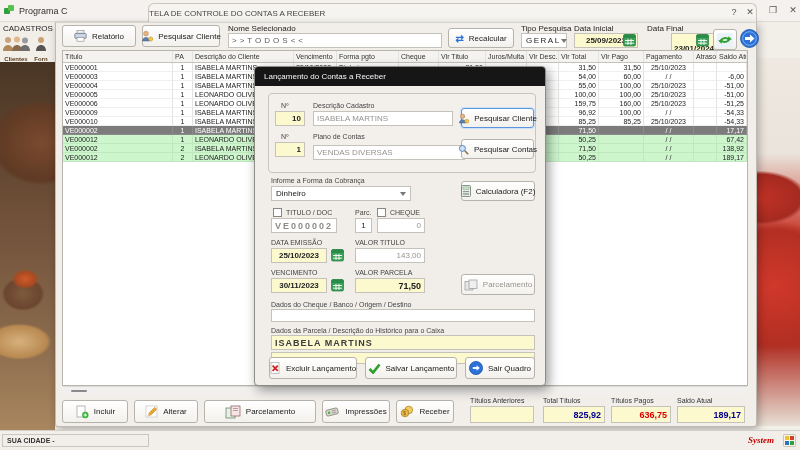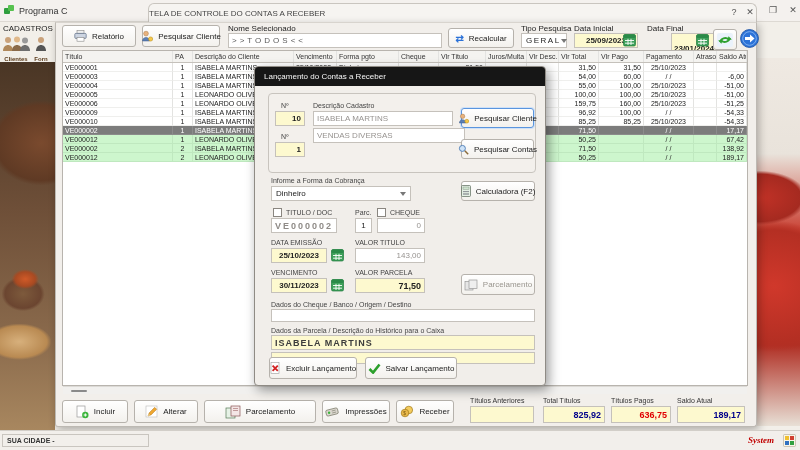--- a/index.html
+++ b/index.html
@@ -471,21 +471,21 @@
             <circle cx="4.6" cy="3.3" r="2.2" fill="#e8b27d" stroke="#a97a4a" stroke-width="0.5"></circle>
             <path d="M1.4 10c0-2.4 1.8-3.3 3.2-3.3S7.8 7.6 7.8 10z" fill="#5b7fb5" stroke="#3c5a88" stroke-width="0.5"></path>
             <circle cx="8.8" cy="8.2" r="1.9" fill="#f4c84a" stroke="#b8860b" stroke-width="0.5"></circle>
           </svg>
       </span>
       <span>Pesquisar Cliente</span>
     </div>
     <div class="abs lbl7" style="left:26px;top:66px">Nº</div>
     <div class="abs field yellow bold right" style="left:20px;top:75px;width:30px;height:15px">1</div>
     <div class="abs lbl7" style="left:58px;top:66px">Plano de Contas</div>
-    <div class="abs field graytx" style="left:58px;top:61px;width:152px;height:15px">VENDAS DIVERSAS</div>
+    <div class="abs field graytx" style="left:58px;top:78px;width:152px;height:15px">VENDAS DIVERSAS</div>
     <div class="abs btn" style="left:206px;top:72px;width:73px;height:20px">
       <span class="icon">
         <svg width="11" height="11">
             <circle cx="4.4" cy="4.4" r="3" fill="#cfe3f7" stroke="#4a7ab5" stroke-width="0.9"></circle>
             <line x1="6.8" y1="6.8" x2="10.2" y2="10.2" stroke="#8a6a3a" stroke-width="1.5"></line>
           </svg>
       </span>
       <span>Pesquisar Contas</span>
     </div>
 
@@ -575,20 +575,29 @@
       <span>Excluir Lançamento</span>
     </div>
     <div class="abs btn" style="left:110px;top:290px;width:92px;height:22px">
       <span class="icon">
         <svg width="13" height="11">
             <path d="M1.5 6l3.6 3.6L11.5 1.5" stroke="#2ca02c" stroke-width="2.6" fill="none"></path>
           </svg>
       </span>
       <span>Salvar Lançamento</span>
     </div>
+    <div class="abs btn" style="left:210px;top:290px;width:70px;height:22px">
+      <span class="icon">
+        <svg width="14" height="14">
+            <circle cx="7" cy="7" r="6.6" fill="#2b72d8" stroke="#1a4fa0" stroke-width="0.7"></circle>
+            <polygon points="3.8,6 7.6,6 7.6,4.2 10.8,7 7.6,9.8 7.6,8 3.8,8" fill="#fff"></polygon>
+          </svg>
+      </span>
+      <span>Sair Quadro</span>
+    </div>
   </div>
 
   <div class="abs statusbar">
     <div class="status-seg" style="left:2px;width:147px">
       <span class="lbl7" style="font-size:7px">SUA CIDADE -</span>
     </div>
     <span class="abs sys" style="left:748px;top:4px">System</span>
     <span class="abs icon" style="left:783px;top:3px">
       <svg width="13" height="13">
           <rect x="0.5" y="0.5" width="12" height="12" rx="1" fill="#f8f4e8" stroke="#b0a890" stroke-width="0.6"></rect>

